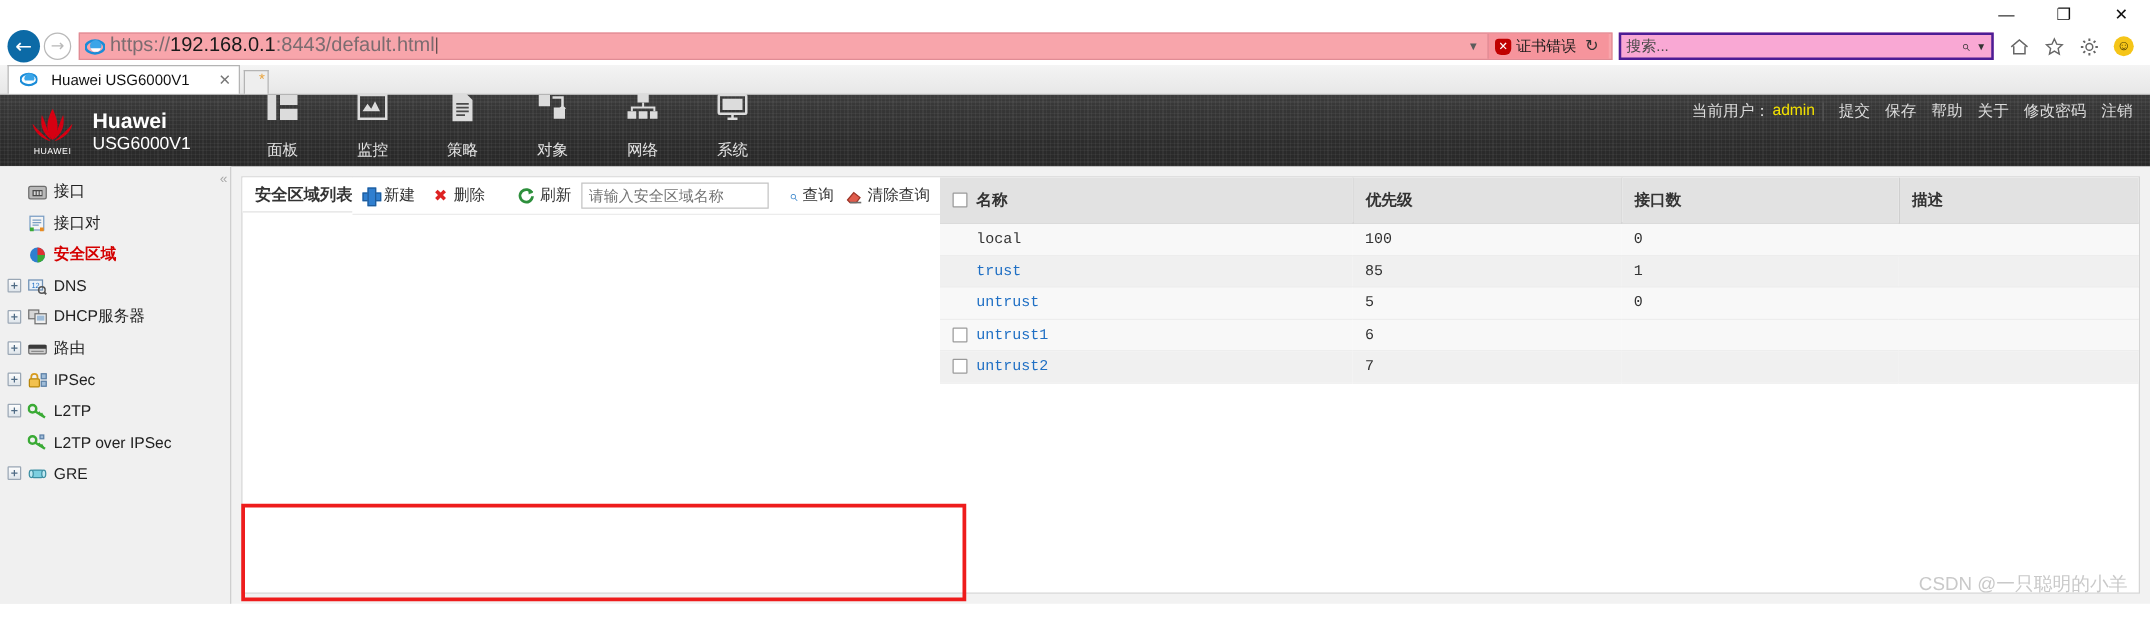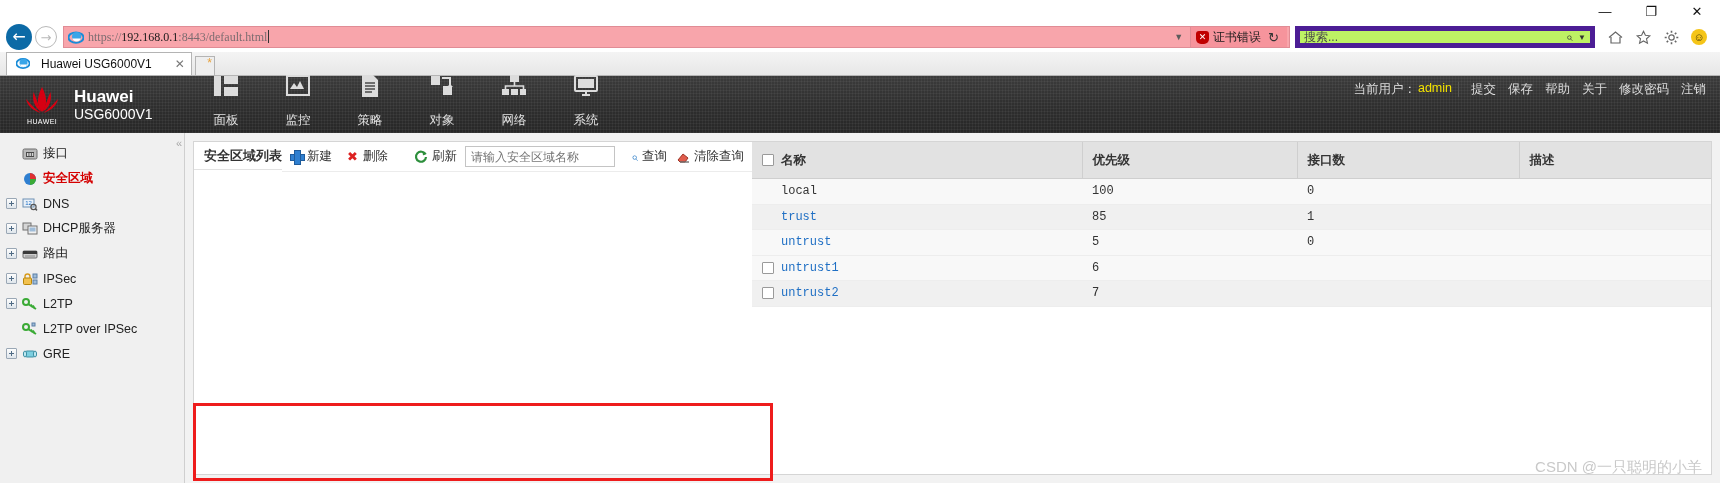--- a/index.html
+++ b/index.html
@@ -45,22 +45,22 @@
   .addrbar {
     flex: 1; height: 22px; background: #f8a5ab; border: 1px solid #e08c95;
     display: flex; align-items: center; position: relative; min-width: 0;
   }
   .ie-logo {
     width: 16px; height: 16px; margin: 0 4px 0 4px; flex: 0 0 auto;
     position: relative;
   }
   .ie-logo svg { display:block; }
   .url-text {
-    font-size: 12px; color: #1a1a1a; white-space: nowrap; overflow: hidden;
-    font-family: Liberation Serif, serif;
+    font-size: 16px; color: #1a1a1a; white-space: nowrap; overflow: hidden;
+    font-family: Liberation Sans, sans-serif;
   }
   .url-text .dim { color: #7c6c70; }
   .url-caret {
     display:inline-block; width:1px; height:13px; background:#333;
     vertical-align:-2px; margin-left:1px;
   }
   .addr-right { margin-left: auto; display: flex; align-items: center; padding-right: 2px; }
   .addr-dropdown { color: #5c5c5c; font-size: 9px; padding: 0 7px; }
   .cert-err {
     display: flex; align-items: center; gap: 4px; background: #f6949c;
@@ -68,21 +68,21 @@
   }
   .cert-badge {
     width: 13px; height: 13px; background: #c00000; border-radius: 3px 3px 5px 5px;
     color: #fff; font-size: 9px; display: flex; align-items: center; justify-content: center;
     line-height:1; font-weight: bold;
   }
   .cert-text { font-size: 12px; color: #1a1a1a; white-space: nowrap; }
   .refresh-glyph { font-size: 13px; color: #333; padding: 0 3px; }
 
   .searchbox {
-    width: 300px; height: 22px; background: #bef264; border: 5px solid #4c1d95;
+    width: 300px; height: 22px; background: #f9a8d4; border: 2px solid #4c1d95;
     margin-left: 5px; display: flex; align-items: center; padding: 0 4px;
   }
   .searchbox .ph { font-size: 12px; color: #4a4a4a; }
   .searchbox .sright { margin-left: auto; display: flex; align-items: center; gap: 5px; }
   .mag { font-size: 12px; color: #333; transform: scaleX(-1); display:inline-block;}
   .caret-dn { font-size: 8px; color: #333; }
 
   .chrome-icons { display: flex; align-items: center; gap: 11px; padding: 0 9px 0 12px; }
   .ci { width: 17px; height: 17px; color: #555; display:flex; align-items:center; justify-content:center;}
   .ci svg { display:block; }
@@ -463,20 +463,34 @@
                 <g fill="#d7d7d7">
                   <rect x="5" y="6" width="1.5" height="3"></rect>
                   <rect x="7.4" y="6" width="1.5" height="3"></rect>
                   <rect x="9.8" y="6" width="1.5" height="3"></rect>
                 </g>
               </svg>
           </span>
           <span class="side-label">接口</span>
         </div>
 
+        <div class="side-item">
+          <span class="expander blank"></span>
+          <span class="side-ico">
+            <svg width="16" height="14" viewBox="0 0 16 14">
+                <rect x="2" y="1" width="11" height="11" fill="#f4f4f4" stroke="#7a9ec4"></rect>
+                <g stroke="#7a9ec4">
+                  <path d="M4 4h7M4 6h7M4 8h5"></path>
+                </g>
+                <rect x="2" y="10" width="3" height="3" fill="#3aaa35"></rect>
+                <rect x="10" y="10" width="3" height="3" fill="#e98b20"></rect>
+              </svg>
+          </span>
+          <span class="side-label">接口对</span>
+        </div>
 
         <div class="side-item active">
           <span class="expander blank"></span>
           <span class="side-ico">
             <svg width="16" height="14" viewBox="0 0 16 14">
                 <circle cx="8" cy="7" r="6" fill="#2f7fd0"></circle>
                 <path d="M8 7 L14 7 A6 6 0 0 0 8 1 z" fill="#e03131"></path>
                 <path d="M8 7 L8 13 A6 6 0 0 0 14 7 z" fill="#3aaa35"></path>
               </svg>
           </span>

